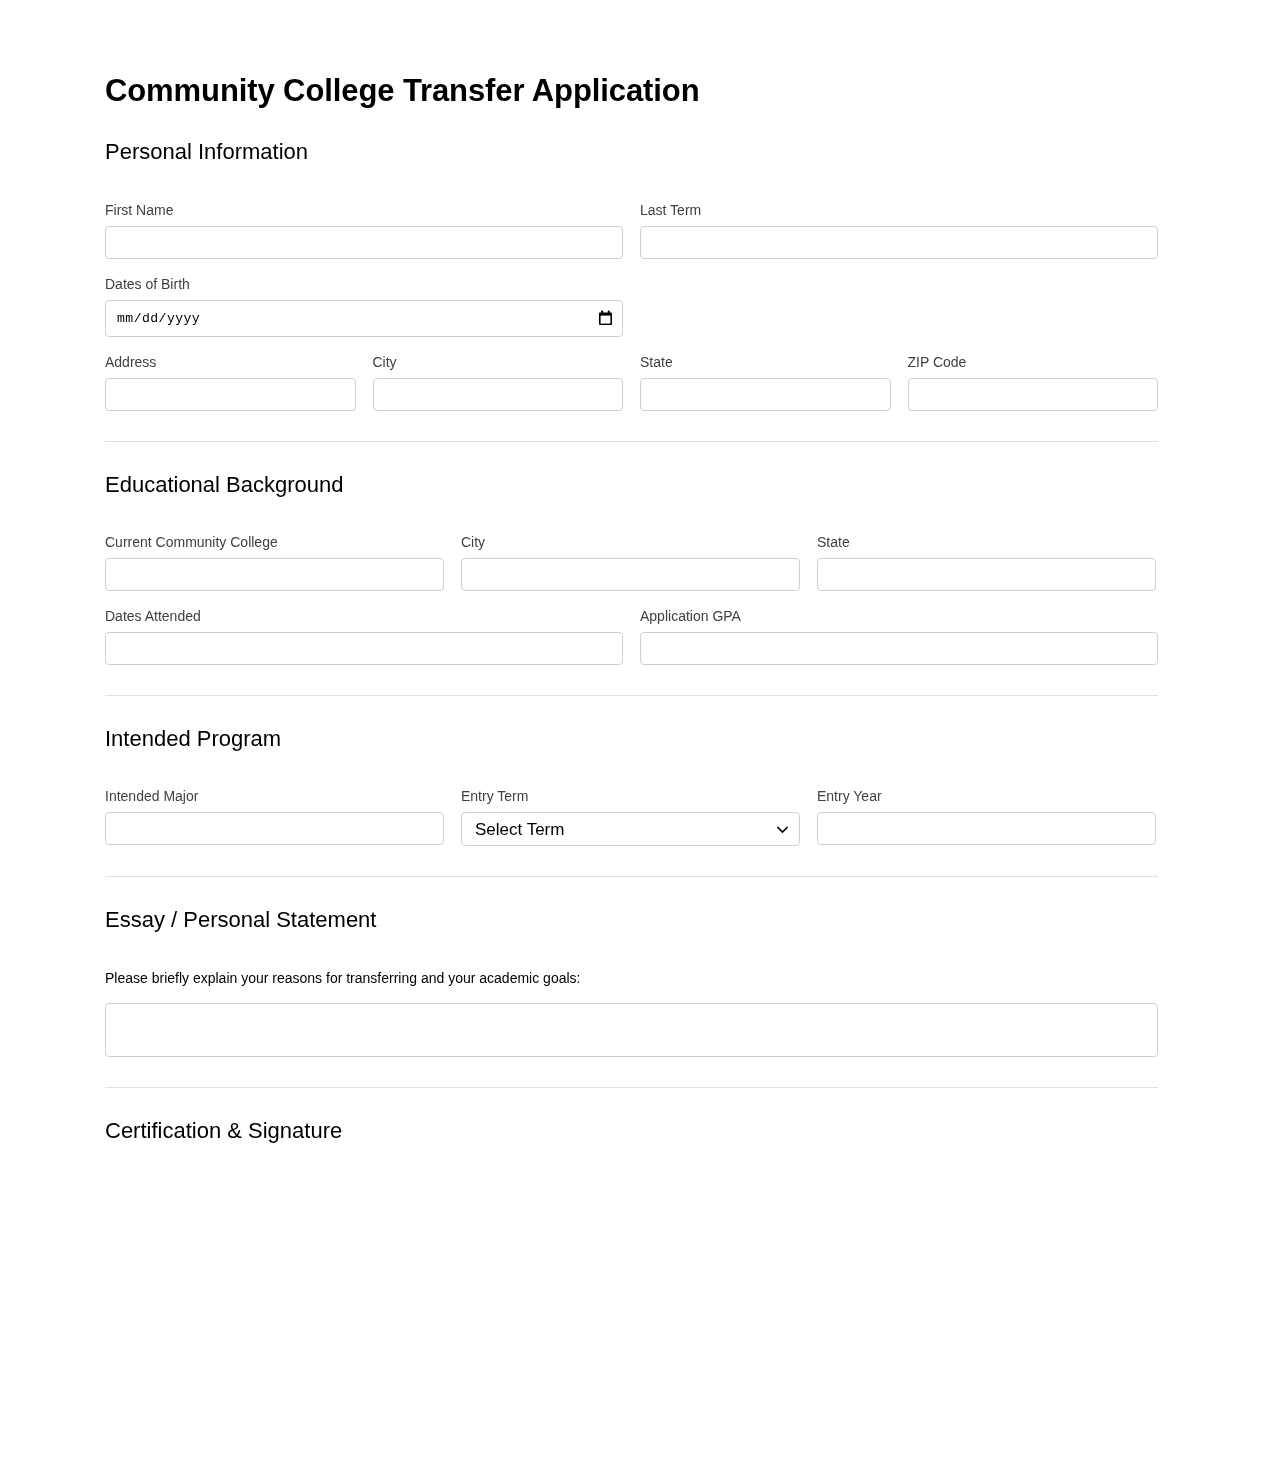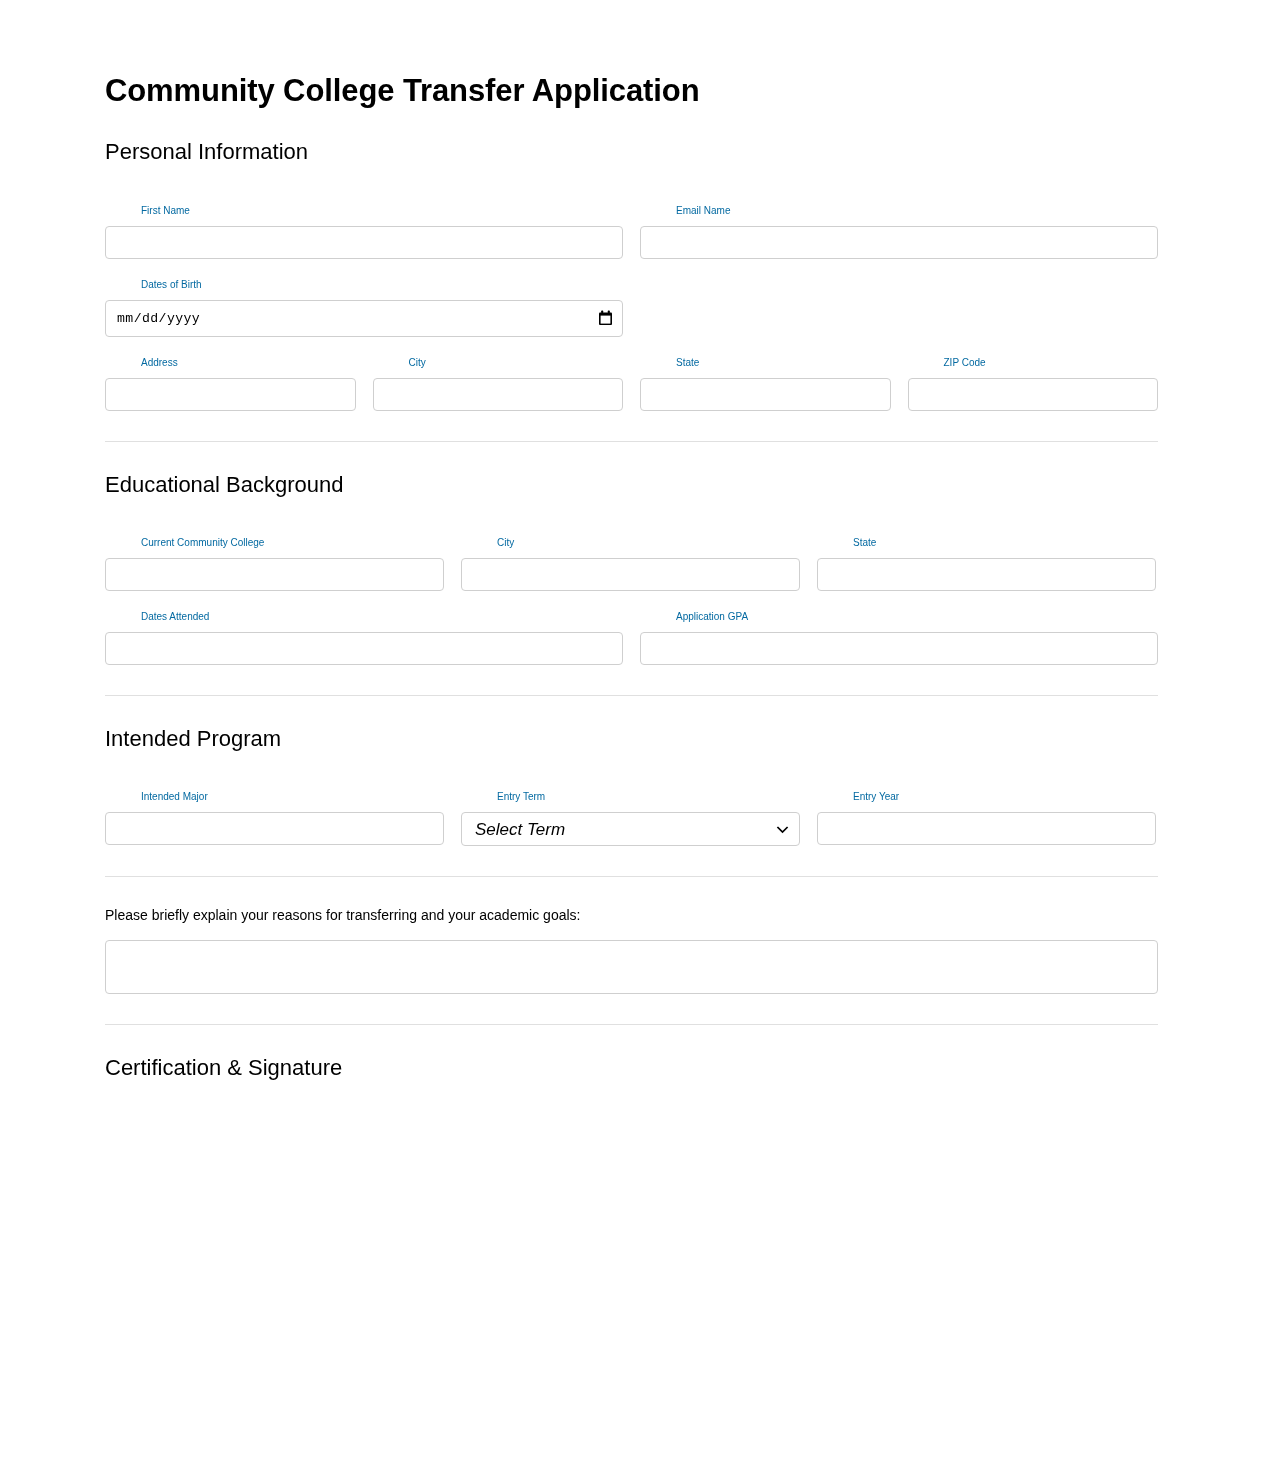--- a/index.html
+++ b/index.html
@@ -47,26 +47,25 @@
     align-items: flex-start;
     margin-bottom: 17px;
   }
   .row:last-child { margin-bottom: 0; }
   .field {
     display: flex;
     flex-direction: column;
   }
   .field + .field { margin-left: 17px; }
   label.field-label {
-    font-size: 10px;
+    font-size: 14px;
     line-height: 17px;
     margin-bottom: 7px;
-    color: #0369a1;
+    color: #404040;
     display: block;
-    margin-left: 36px;
   }
   .input-box {
     box-sizing: border-box;
     height: 33px;
     border: 1px solid #cfcfcf;
     border-radius: 4px;
     background: #ffffff;
     font-family: "Liberation Sans", sans-serif;
     font-size: 13.3px;
     color: #000;
@@ -108,21 +107,20 @@
     box-sizing: border-box;
     height: 34px;
     width: 100%;
     border: 1px solid #cfcfcf;
     border-radius: 4px;
     background: #fff;
     display: flex;
     align-items: center;
     padding: 0 10px 0 13px;
     justify-content: space-between;
-    font-style: italic;
   }
   .select-value {
     font-size: 17px;
     color: #000;
     line-height: 1;
   }
   .chev { width: 13px; height: 13px; display: block; flex: 0 0 auto; }
 
   textarea.essay-box {
     box-sizing: border-box;
@@ -187,21 +185,21 @@
   <div class="section">
     <h2 class="section-title">Personal Information</h2>
 
     <div class="sec-body">
       <div class="row">
         <div class="field w-half">
           <label class="field-label">First Name</label>
           <input class="input-box" type="text" placeholder="" style="">
         </div>
         <div class="field w-half">
-          <label class="field-label">Email Name</label>
+          <label class="field-label">Last Term</label>
           <input class="input-box" type="text" placeholder="" style="">
         </div>
       </div>
 
       <div class="row">
         <div class="field w-half">
           <label class="field-label">Dates of Birth</label>
           <div class="date-wrap">
             <div class="date-box">
               <span class="date-text">mm/dd/yyyy</span>
@@ -302,20 +300,21 @@
           <label class="field-label">Entry Year</label>
           <input class="input-box" type="text" placeholder="" style="">
         </div>
       </div>
     </div>
   </div>
 
   <hr class="section-divider">
 
   <div class="section">
+    <h2 class="section-title">Essay / Personal Statement</h2>
 
     <div class="sec-body">
       <p class="helper-text">Please briefly explain your reasons for transferring and your academic goals:</p>
       <textarea class="essay-box w-full" placeholder="" style=""></textarea>
     </div>
   </div>
 
   <hr class="section-divider">
 
   <div class="section">

